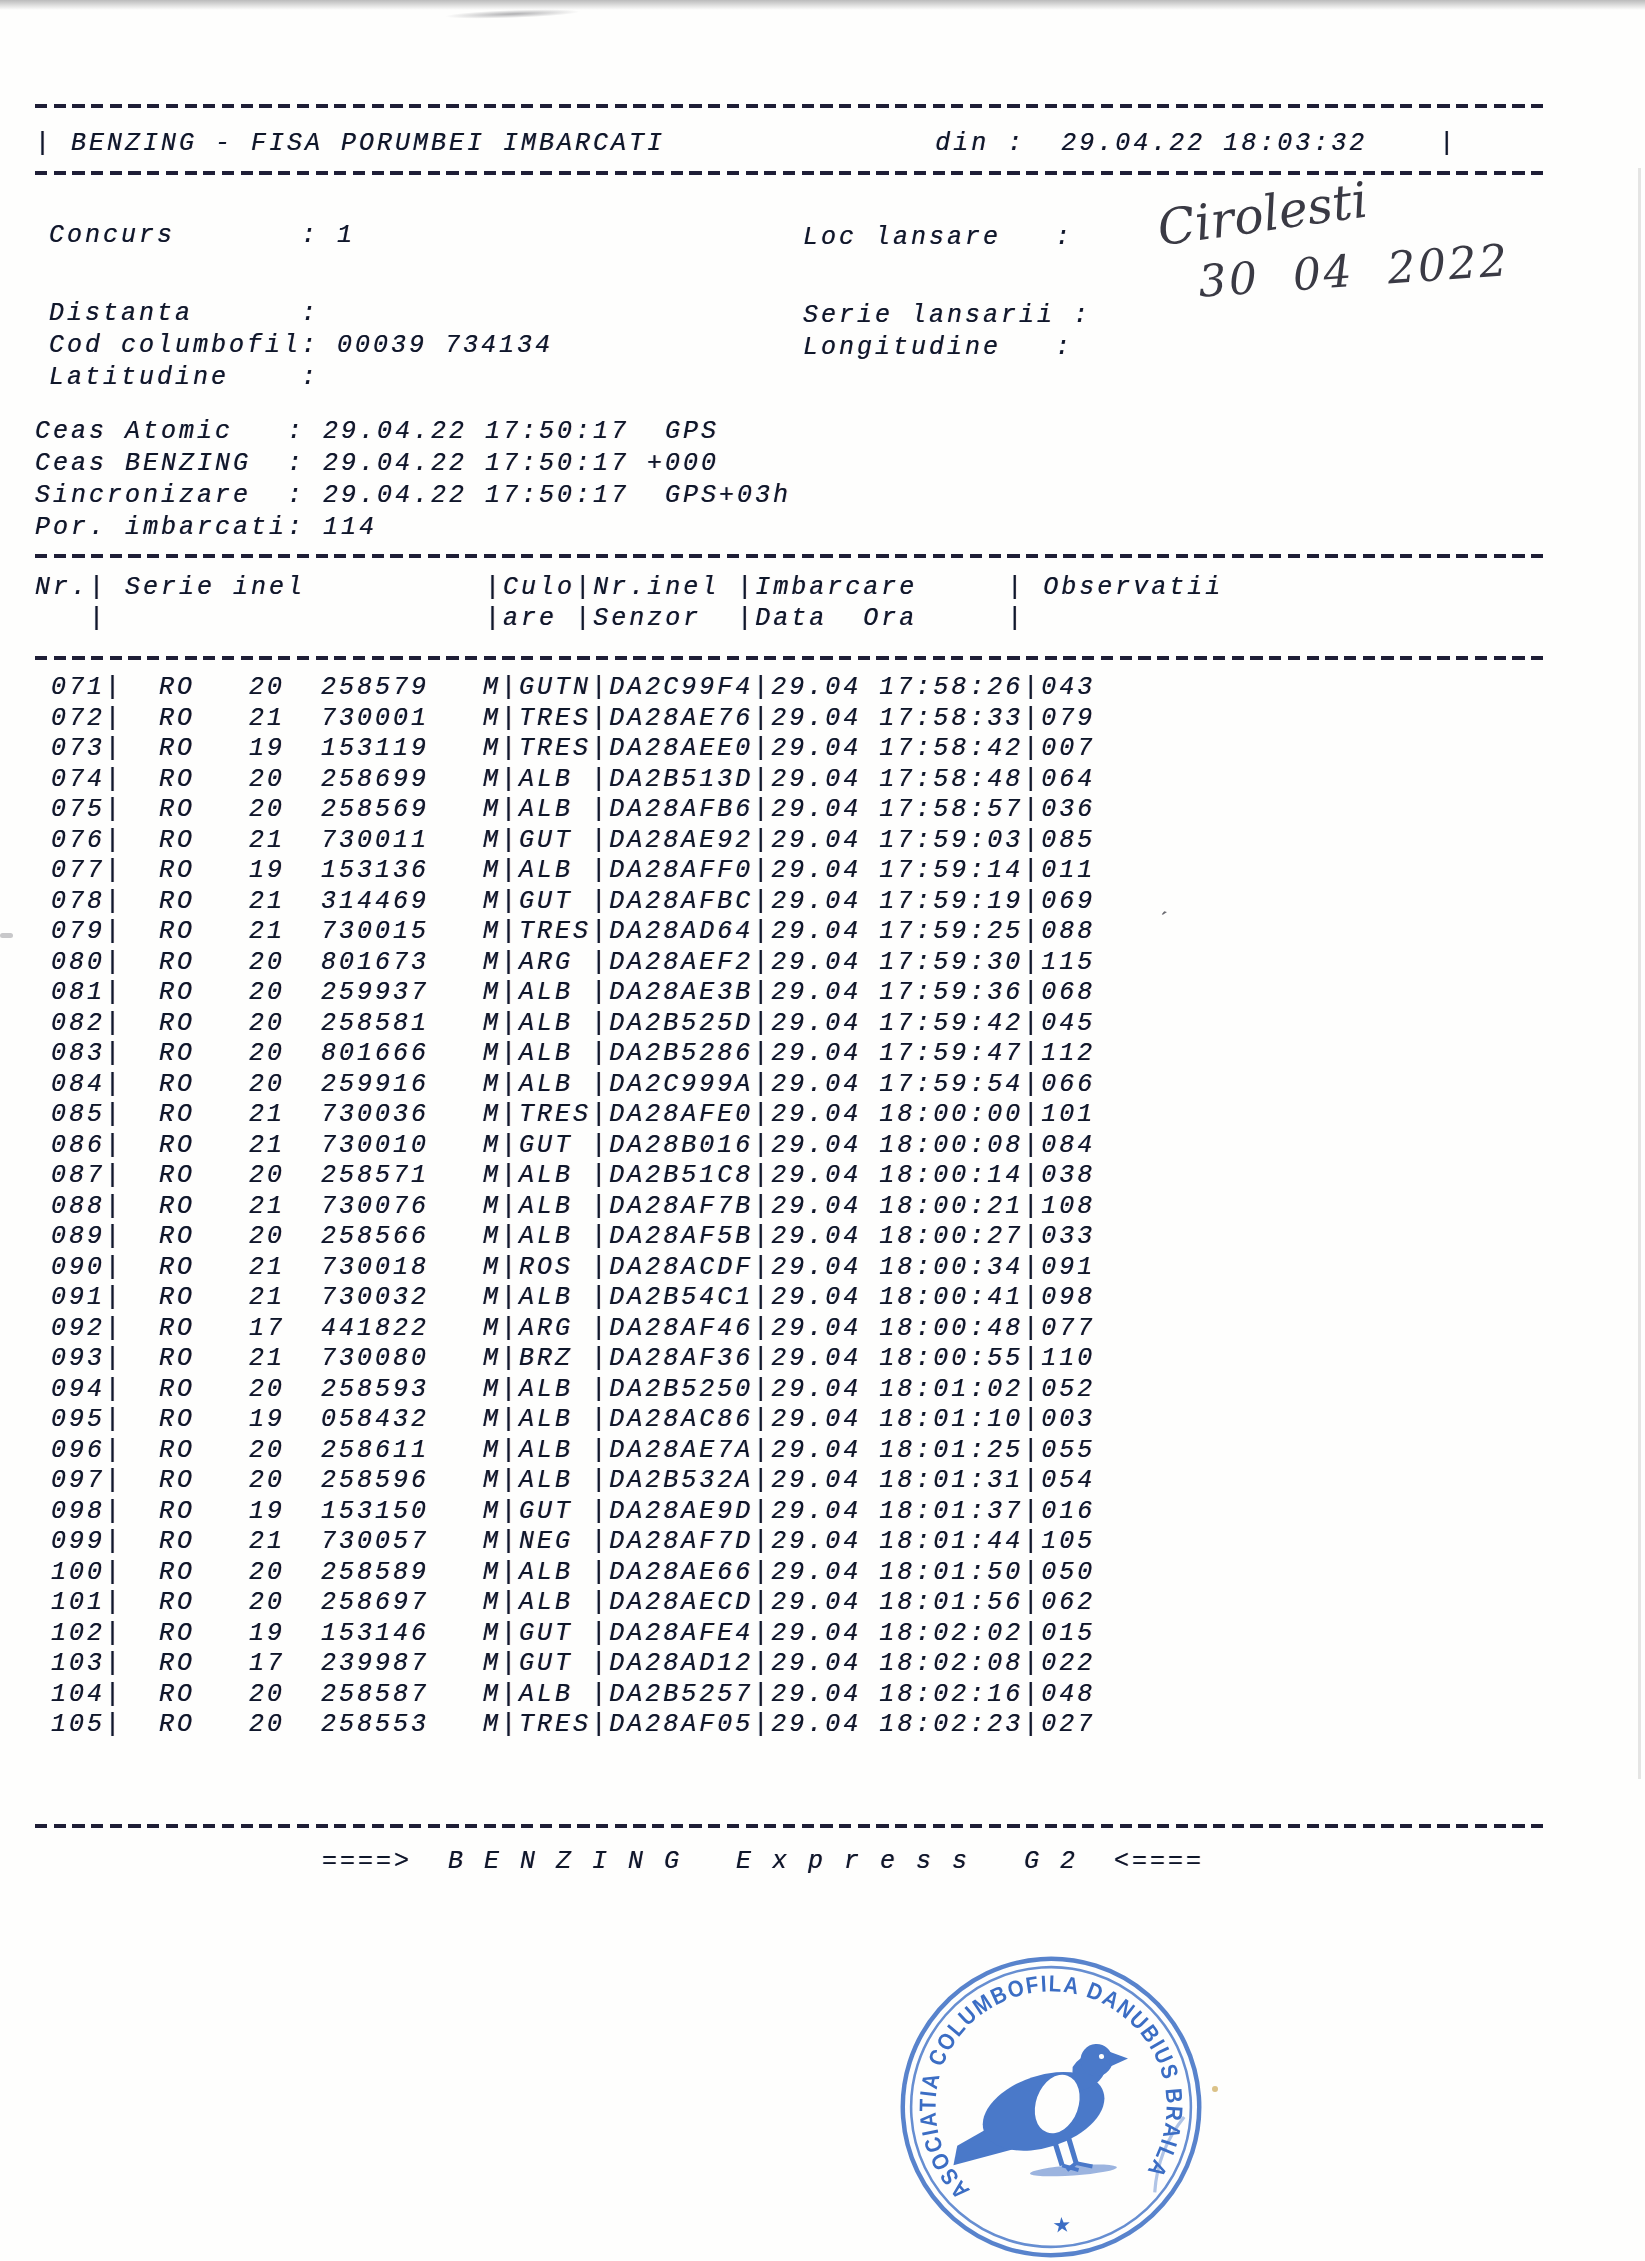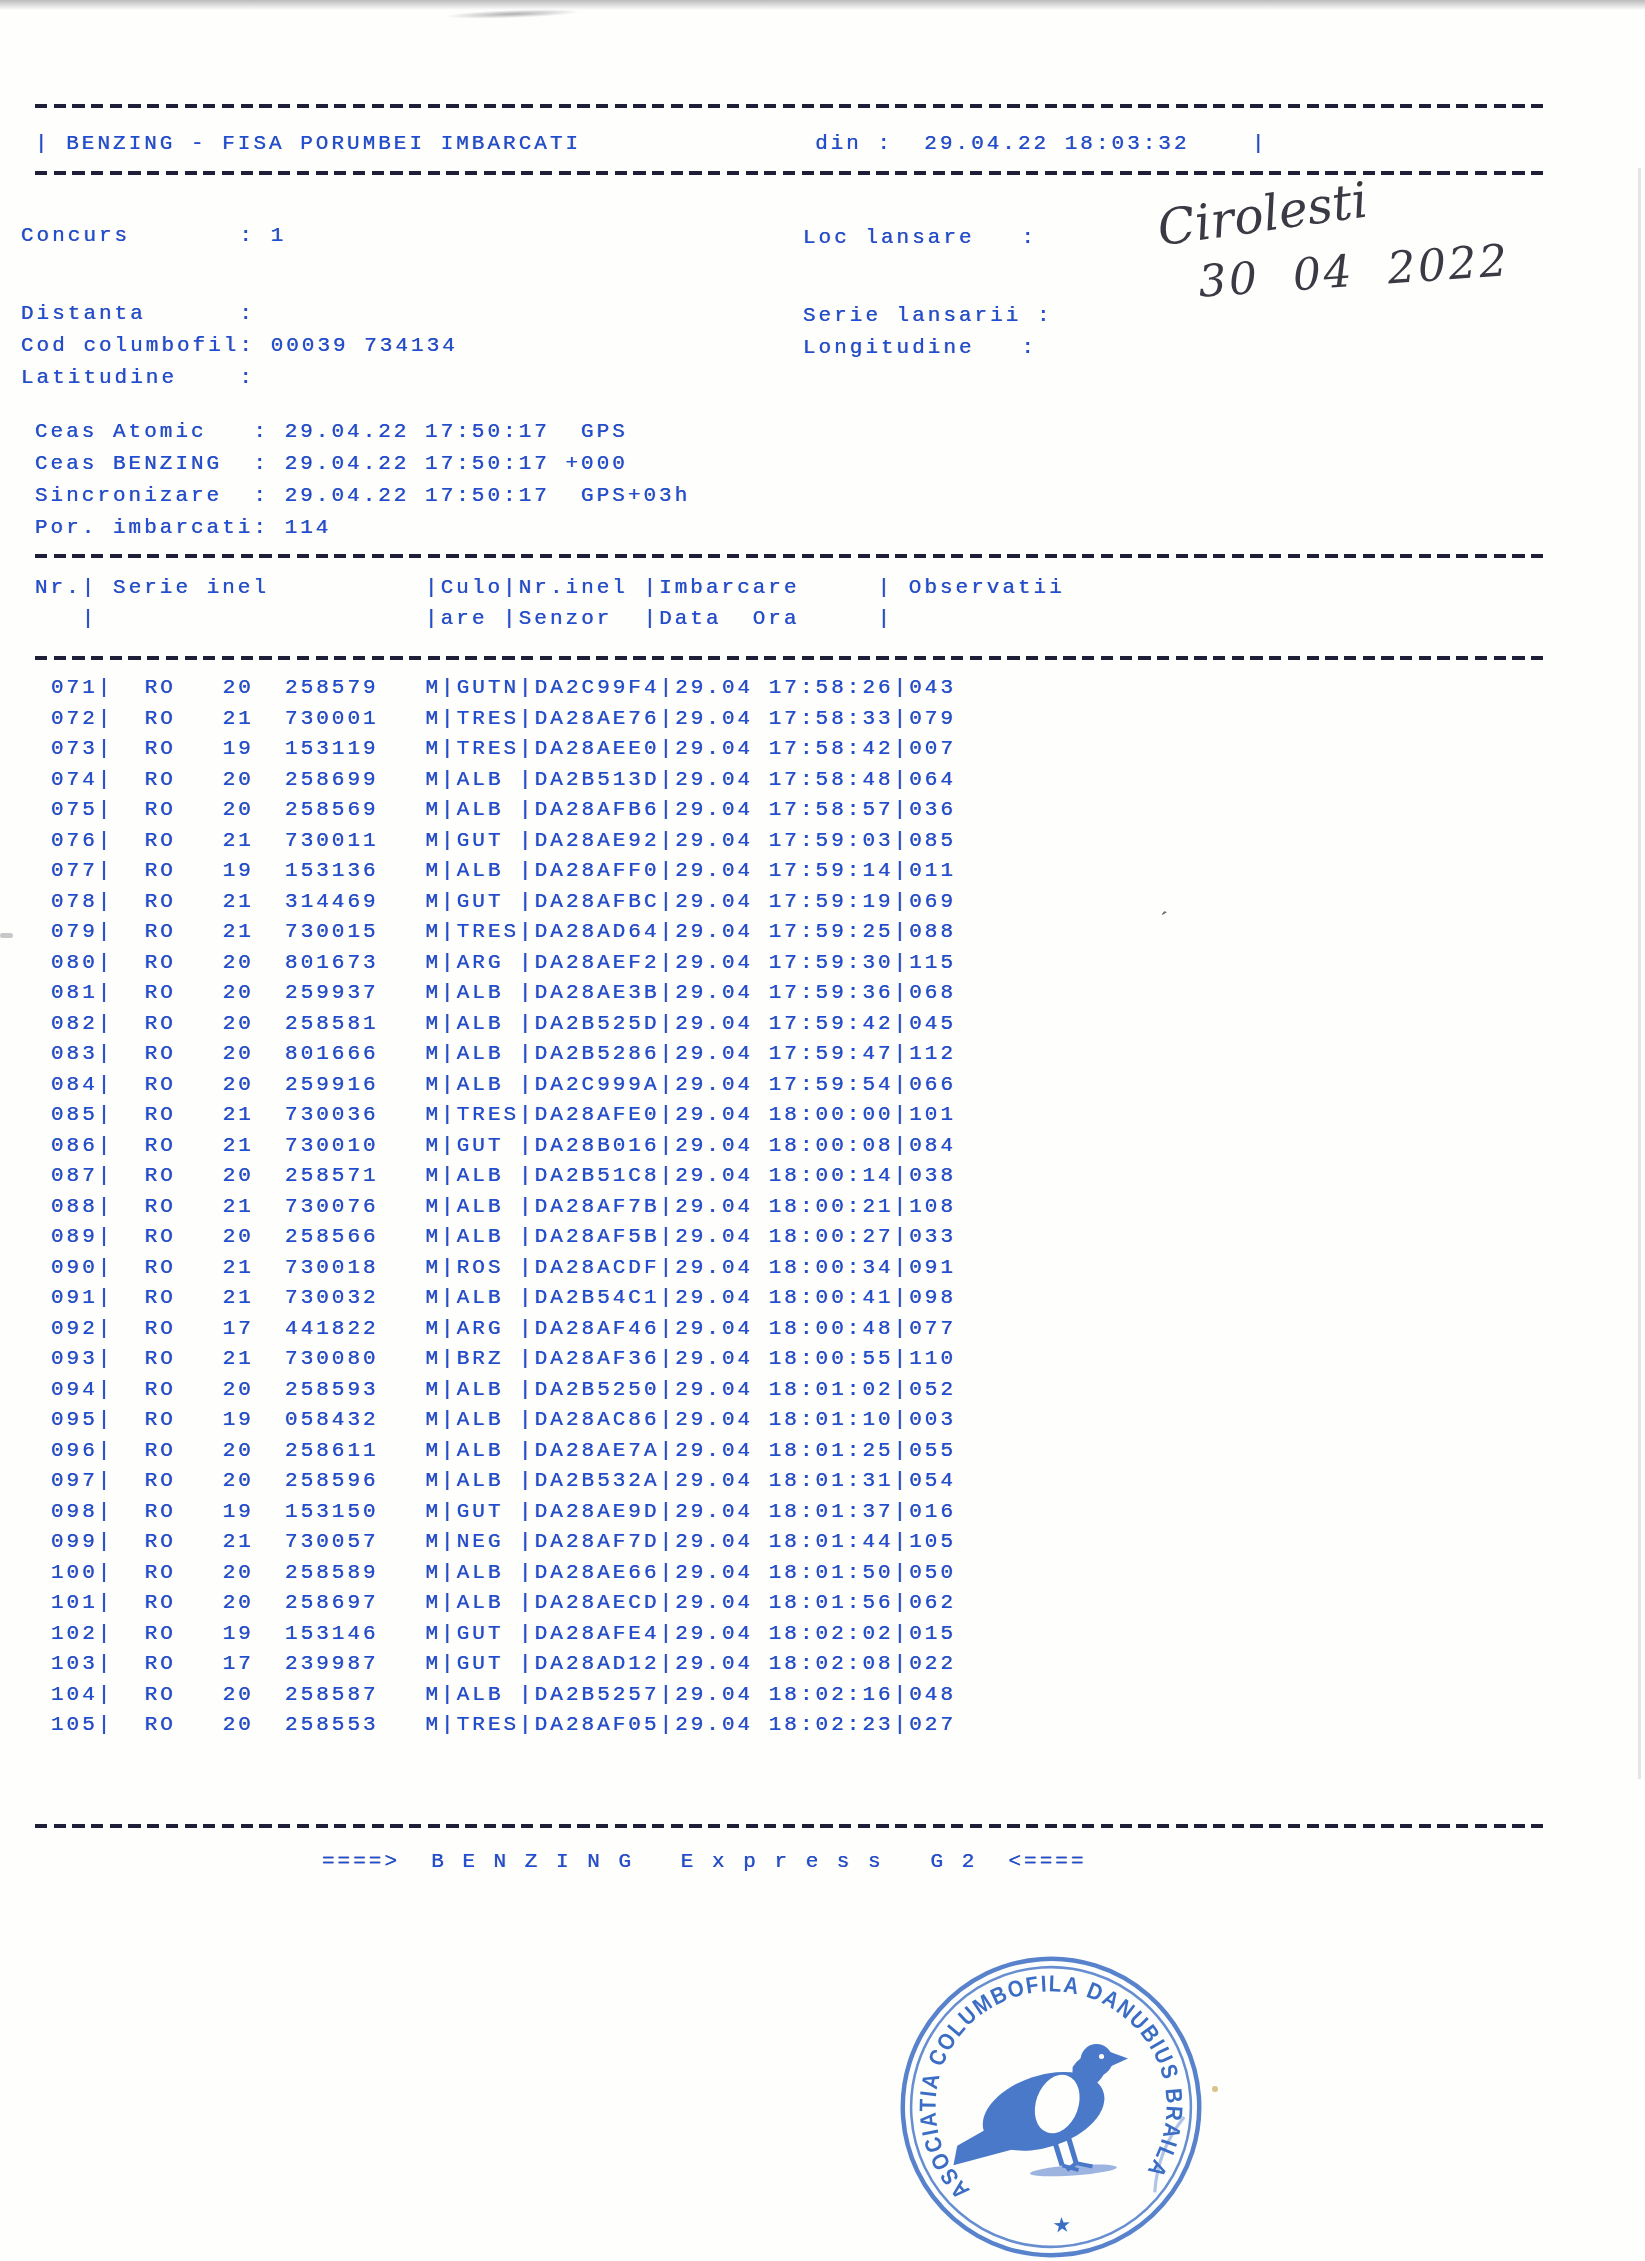--- a/index.html
+++ b/index.html
@@ -1,20 +1,20 @@
 <!DOCTYPE html>
 <html style="font-size:10.3px"><head>
 <meta charset="utf-8">
 <style>
   html,body{margin:0;padding:0;background:#d9d9d9;}
   .page{position:relative;width:1645px;height:2261px;background:#fefefdff;overflow:hidden;
         font-family:"Liberation Mono","DejaVu Sans Mono",monospace;}
   .mono{font-family:"Liberation Mono","DejaVu Sans Mono",monospace;
-        font-size:21px;letter-spacing:3px;color:#1d4ed8;white-space:pre;
-        text-shadow:0 0 0.6px rgba(25,25,55,.6), 0.8px 0 0 rgba(140,50,50,.14), -0.8px 0 0 rgba(40,80,160,.14);}
+        font-size:25px;letter-spacing:3px;color:#0f172a;white-space:pre;
+        text-shadow:0 0 0.6px rgba(25,25,55,.6), 0.8px 0 0 rgba(140,50,50,.14), -0.8px 0 0 rgba(40,80,160,.14);font-style:italic;}
   .line{position:absolute;}
   .dash{position:absolute;left:35px;width:1514px;height:3.9px;
         background:repeating-linear-gradient(90deg,#1e1e36 0px,#1e1e36 12.2px,rgba(0,0,0,0) 12.2px,rgba(0,0,0,0) 18.7px);}
   .block{position:absolute;}
   .bl{height:32px;line-height:32px;}
   .bl.gap{margin-top:46px;}
   .thl{height:31px;line-height:31px;}
   .trow{height:30.5px;line-height:30.5px;margin-left:16px;}
   .titleline{height:39px;line-height:39px;}
   .footerline{height:36px;line-height:36px;}
@@ -38,21 +38,21 @@
   <div class="smudge"></div>
   <div class="edge-right"></div>
   <div class="mark-left"></div>
   <div class="tick">ˏ</div>
   <div class="speck"></div>
 
   <div class="dash" style="top:104px"></div>
   <div class="mono line titleline" style="left:35px;top:124px"><span>| </span><span>BENZING - FISA PORUMBEI IMBARCATI</span><span>               </span><span>din :  </span><span>29.04.22 18:03:32</span><span>    </span><span>|</span></div>
   <div class="dash" style="top:171px"></div>
 
-  <div class="block mono" style="left:21px;top:220px"><div class="bl"><span>Concurs       :</span><span> 1</span></div><div class="bl gap"><span>Distanta      :</span><span></span></div><div class="bl"><span>Cod columbofil:</span><span> 00039 734134</span></div><div class="bl"><span>Latitudine    :</span><span></span></div></div>
+  <div class="block mono" style="left:49px;top:220px"><div class="bl"><span>Concurs       :</span><span> 1</span></div><div class="bl gap"><span>Distanta      :</span><span></span></div><div class="bl"><span>Cod columbofil:</span><span> 00039 734134</span></div><div class="bl"><span>Latitudine    :</span><span></span></div></div>
   <div class="block mono" style="left:803px;top:222px"><div class="bl"><span>Loc lansare   :</span><span></span></div><div class="bl gap"><span>Serie lansarii :</span><span></span></div><div class="bl"><span>Longitudine   :</span><span></span></div></div>
 
   <div class="hand" style="left:1157px;top:186px;font-size:49px;transform:rotate(-8deg);letter-spacing:0px">Cirolesti</div>
   <div class="hand" style="left:1198px;top:245px;font-size:44px;transform:rotate(-4deg);word-spacing:17px;letter-spacing:2.6px">30 04 2022</div>
 
   <div class="block mono" style="left:35px;top:416px"><div class="bl"><span>Ceas Atomic   :</span><span> 29.04.22 17:50:17  GPS</span></div><div class="bl"><span>Ceas BENZING  :</span><span> 29.04.22 17:50:17 +000</span></div><div class="bl"><span>Sincronizare  :</span><span> 29.04.22 17:50:17  GPS+03h</span></div><div class="bl"><span>Por. imbarcati:</span><span> 114</span></div></div>
 
   <div class="dash" style="top:554px"></div>
   <div class="block mono" style="left:35px;top:572px"><div class="thl"><span>Nr.</span><span>|</span><span> Serie inel          </span><span>|</span><span>Culo</span><span>|</span><span>Nr.inel </span><span>|</span><span>Imbarcare     </span><span>|</span><span> Observatii</span></div><div class="thl"><span>   </span><span>|</span><span>                     </span><span>|</span><span>are </span><span>|</span><span>Senzor  </span><span>|</span><span>Data  Ora     </span><span>|</span></div></div>
   <div class="dash" style="top:656px"></div>

